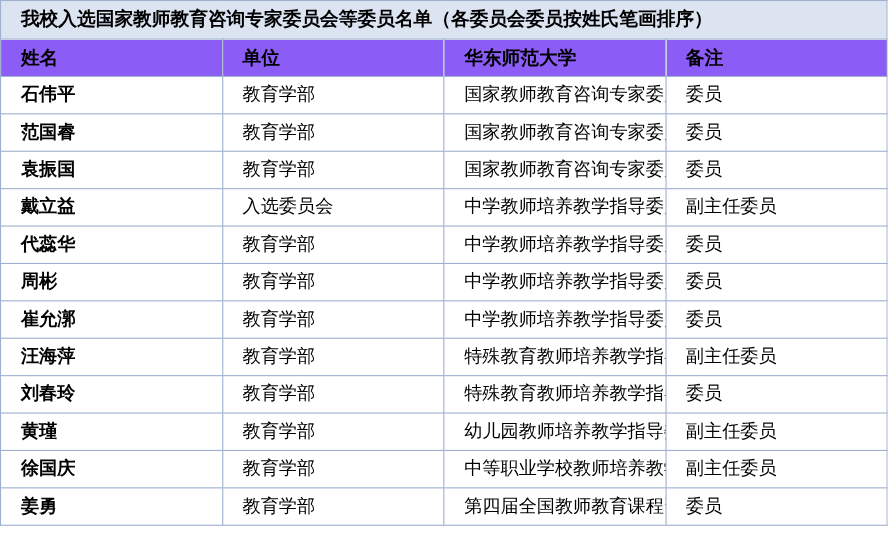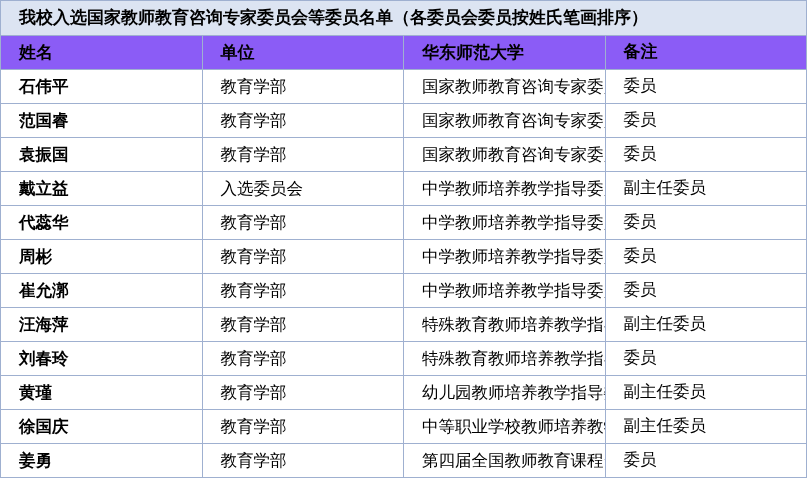--- a/index.html
+++ b/index.html
@@ -43,21 +43,21 @@
     letter-spacing: 0px;
   }
   tr.header-row td {
     background: #8b5cf6;
     font-weight: bold;
     font-size: 17px;
   }
   td.c-name   { width: 96px; font-weight: bold; }
   td.c-unit   { width: 132px; }
   td.c-comm   { width: 420px; }
-  td.c-note   { width: 157px; font-family: Liberation Mono, monospace; }
+  td.c-note   { width: 157px; }
 </style>
 </head>
 <body>
 
 <div class="sheet">
   <table class="grid">
     <tbody>
       <tr class="title-row">
         <td colspan="4">我校入选国家教师教育咨询专家委员会等委员名单（各委员会委员按姓氏笔画排序）</td>
       </tr>

